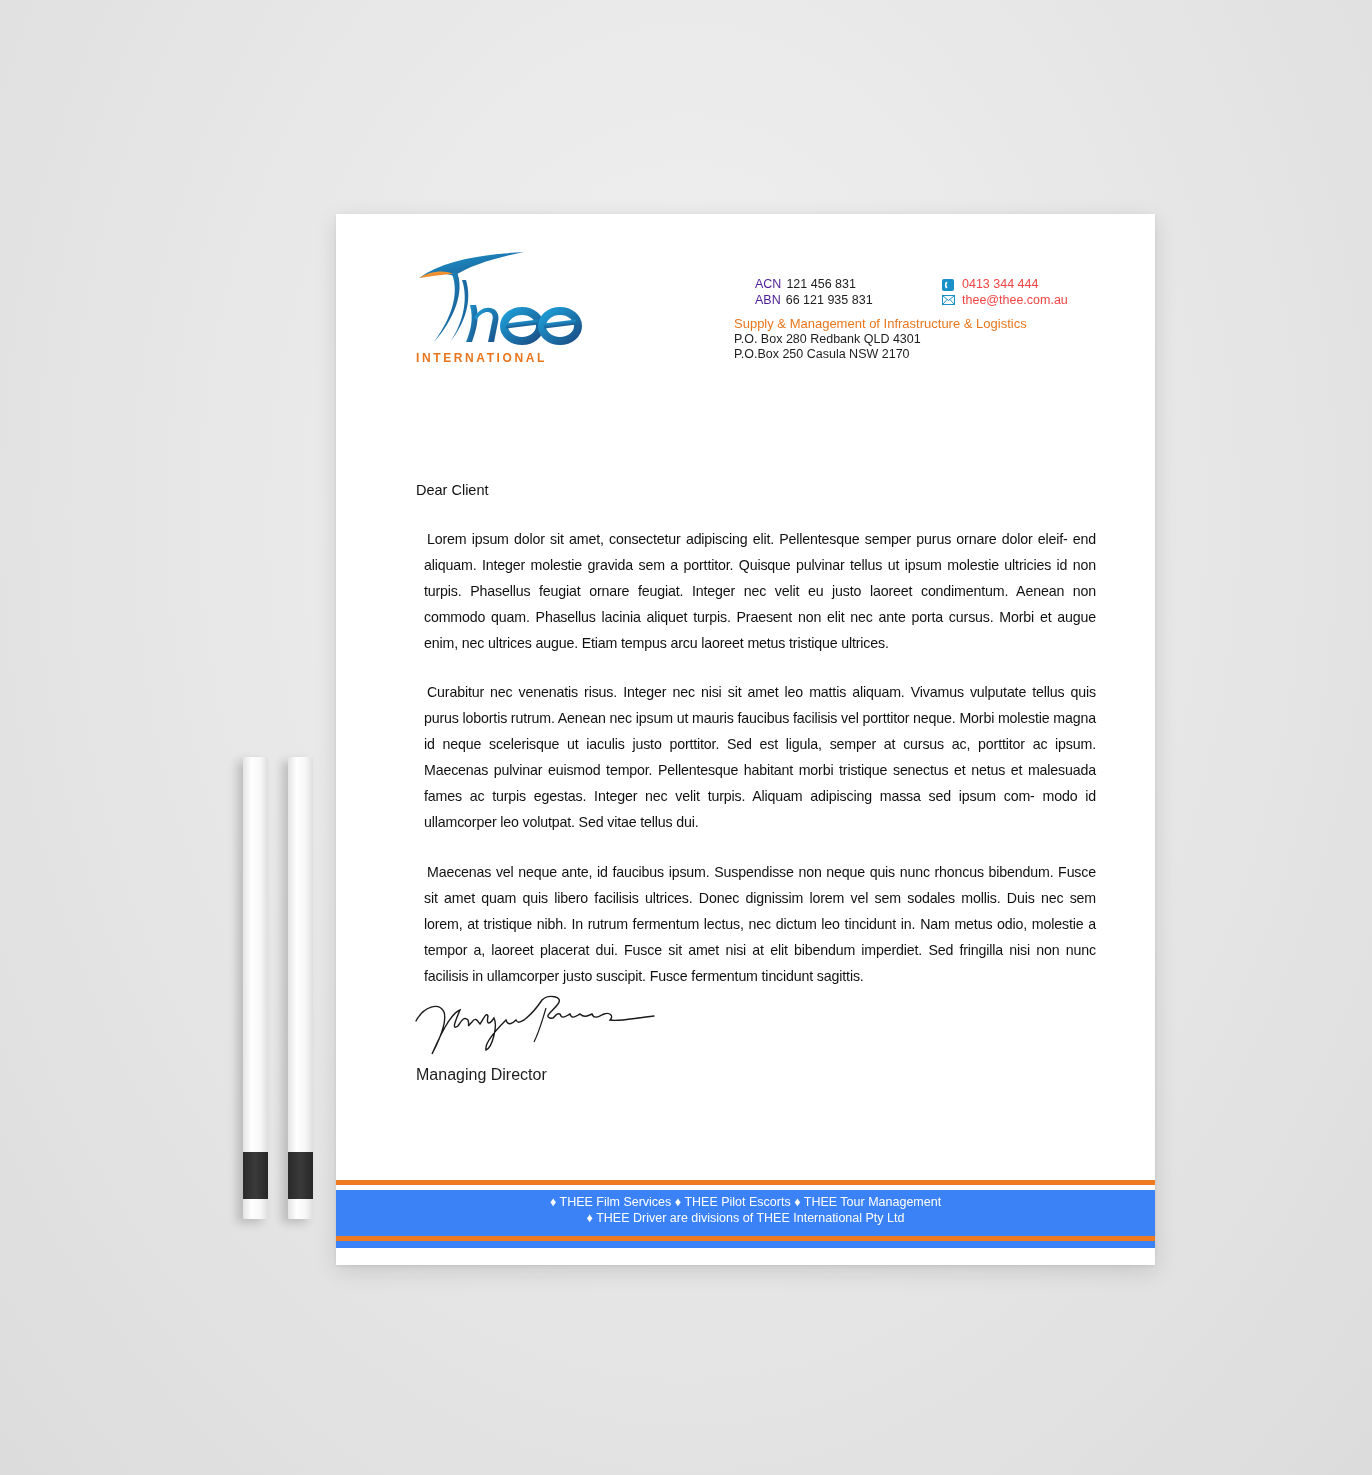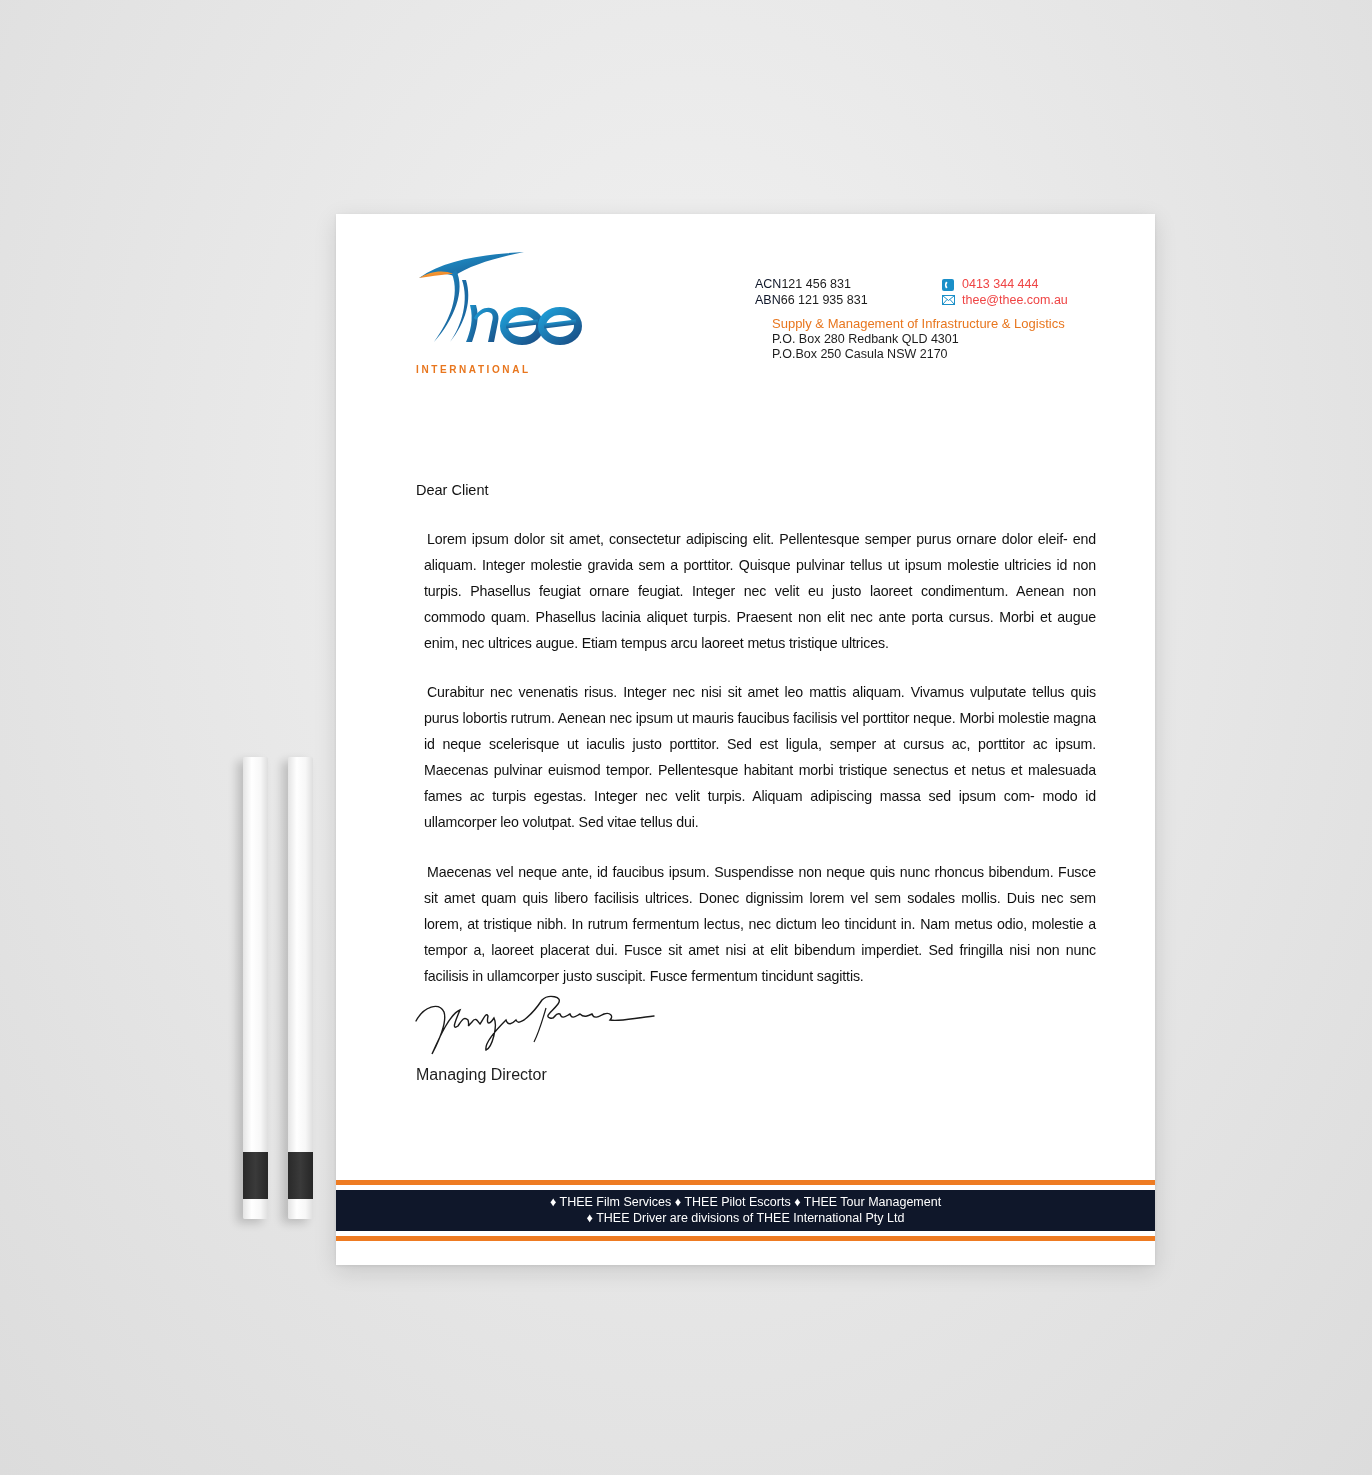--- a/index.html
+++ b/index.html
@@ -21,48 +21,48 @@
     .pen1 { left: 243px; }
     .pen2 { left: 288px; }
 
     .paper {
       position: absolute; left: 336px; top: 214px; width: 819px; height: 1051px;
       background: #ffffff;
       box-shadow: 0 6px 22px rgba(0,0,0,0.12), 0 1px 3px rgba(0,0,0,0.08);
     }
     .logo { position: absolute; left: 78px; top: 36px; width: 170px; height: 120px; }
     .logo-word {
-      position: absolute; left: 2px; top: 114px; font-size: 10px; font-weight: bold;
+      position: absolute; left: 2px; top: 101px; font-size: 12px; font-weight: bold;
       letter-spacing: 2.6px; color: #e8761e;
     }
     .contact { position: absolute; font-size: 12.5px; color: #1d1d1d; line-height: 15.5px; }
-    .contact .lbl { color: #0f172a; }
+    .contact .lbl { color: #4c1d95; margin-right: 5px; }
     .c-left { left: 419px; top: 63px; }
     .c-right { left: 606px; top: 63px; color: #ef4444; }
     .c-right .row { display: flex; align-items: center; }
     .c-right .ico { width: 13px; height: 12px; margin-right: 7px; display: inline-block; }
-    .c-addr { left: 436px; top: 102px; }
+    .c-addr { left: 398px; top: 102px; }
     .c-addr .tag { color: #e8761e; font-size: 13px; }
 
     .greeting { position: absolute; left: 80px; top: 268px; font-size: 14.5px; color: #111; }
     .body-text {
       position: absolute; left: 88px; top: 312px; width: 672px;
       font-size: 14.2px; line-height: 26px; color: #111; text-align: justify;
       font-family: "Liberation Sans", sans-serif; letter-spacing: -0.15px;
     }
     .body-text p { margin: 0 0 23.4px 0; text-indent: 3px; }
 
     .signature { position: absolute; left: 78px; top: 772px; width: 250px; height: 75px; }
     .sig-title { position: absolute; left: 80px; top: 852px; font-size: 16px; color: #1d1d1d; }
 
     .rule { position: absolute; left: 0; right: 0; height: 5px; background: #ee7b22; }
     .rule-top { top: 966px; }
     .rule-bottom { top: 1022px; }
     .band {
-      position: absolute; left: 0; right: 0; top: 976px; height: 41px; background: #0f172a;
+      position: absolute; left: 0; right: 0; top: 976px; height: 58px; background: #3b82f6;
       color: #ffffff; font-size: 12.5px; line-height: 16px; text-align: center;
       padding-top: 4px; box-sizing: border-box;
     }
   </style>
 </head>
 <body>
 
 <div class="pen pen1">
     <div class="band"></div>
   </div>

